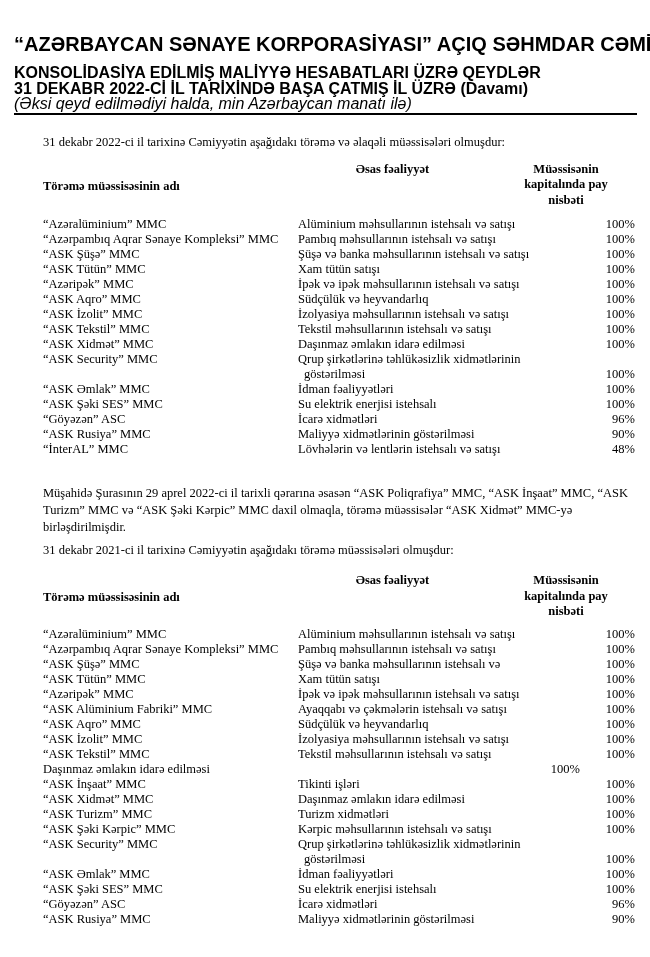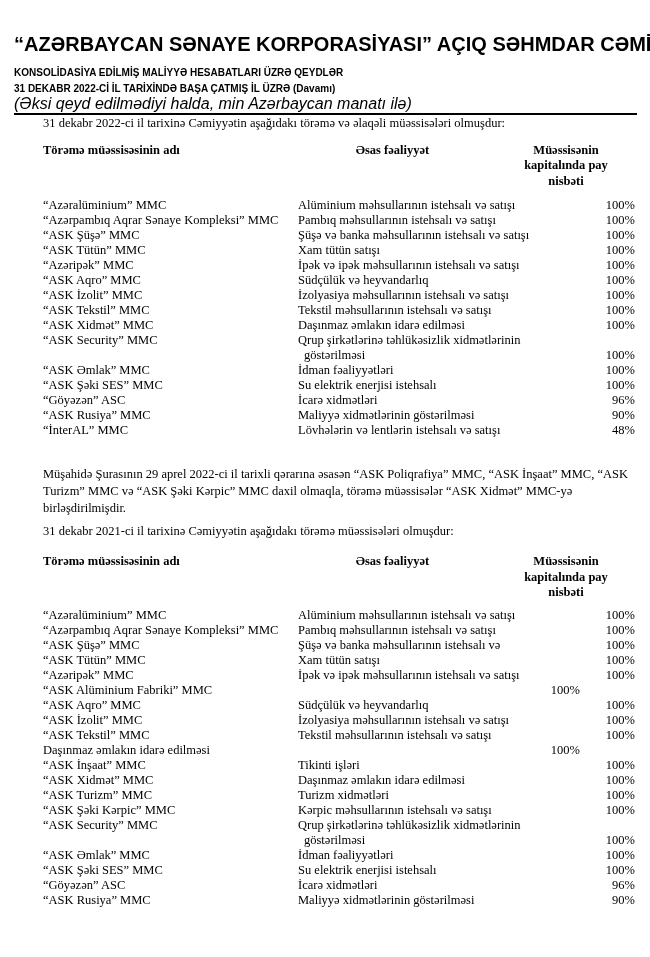--- a/index.html
+++ b/index.html
@@ -22,21 +22,21 @@
     font-family: "Liberation Sans", sans-serif;
     font-weight: bold;
     font-size: 20px;
     line-height: 16px;
     white-space: nowrap;
   }
   .doc-subtitle {
     margin-top: 13px;
     font-family: "Liberation Sans", sans-serif;
     font-weight: bold;
-    font-size: 10px;
+    font-size: 16px;
     line-height: 15.5px;
   }
   .doc-note {
     font-family: "Liberation Sans", sans-serif;
     font-style: italic;
     font-size: 16px;
     line-height: 15.5px;
   }
   .rule {
     margin-top: 1px;
@@ -45,33 +45,33 @@
   }
   
   .content {
     margin-left: 29px;
     width: 594px;
     font-family: "Liberation Serif", serif;
     font-size: 12.5px;
     color: #000000;
   }
   .para { margin: 0; line-height: 17px; }
-  .p-intro-2022 { }
+  .p-intro-2022 { margin-top: 19px; }
   .p-merger     { margin-top: 28px; }
   .p-intro-2021 { margin-top: 6px; }
   
   .tbl-header {
     position: relative;
     height: 46.5px;
     margin-top: 11px;
     font-weight: bold;
     line-height: 15.5px;
   }
   .tbl-header-2021 { margin-top: 14px; }
-  .th-name     { position: absolute; left: 0; top: 0; white-space: nowrap; }
+  .th-name     { position: absolute; left: 0; top: 17px; white-space: nowrap; }
   .th-activity { position: absolute; left: 267px; top: 0; width: 165px; text-align: center; }
   .th-share    { position: absolute; right: 12px; top: 0; width: 118px; text-align: center; }
   .tbl-rows { margin-top: 9px; }
   .tbl-rows-2021 { margin-top: 7px; }
   .row {
     display: grid;
     grid-template-columns: 255px 1fr 55px;
     line-height: 15px;
   }
   .c-name  { white-space: nowrap; }
@@ -255,20 +255,23 @@
           </div>
           <div class="row">
             <span class="c-name">“Azəripək” MMC</span>
             <span class="c-act">
               <div>İpək və ipək məhsullarının istehsalı və satışı</div>
             </span>
             <span class="c-share">100%</span>
           </div>
           <div class="row">
             <span class="c-name">“ASK Alüminium Fabriki” MMC</span>
+            <span class="c-act">
+              <div>Ayaqqabı və çəkmələrin istehsalı və satışı</div>
+            </span>
             <span class="c-share">100%</span>
           </div>
           <div class="row">
             <span class="c-name">“ASK Aqro” MMC</span>
             <span class="c-act">
               <div>Südçülük və heyvandarlıq</div>
             </span>
             <span class="c-share">100%</span>
           </div>
           <div class="row">

